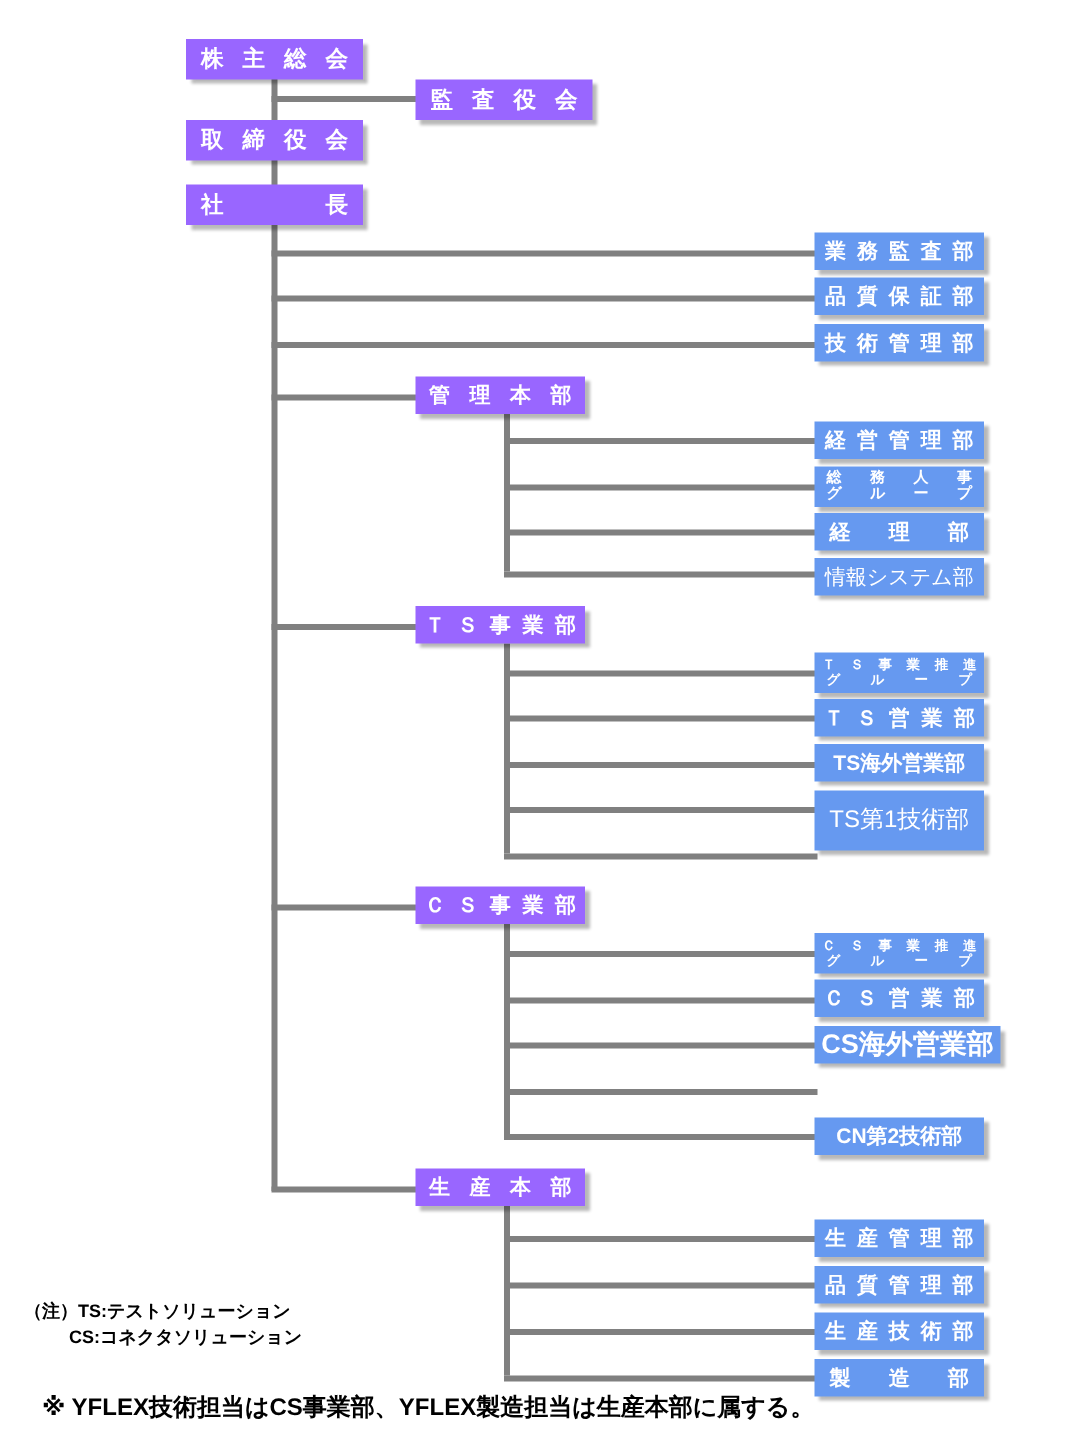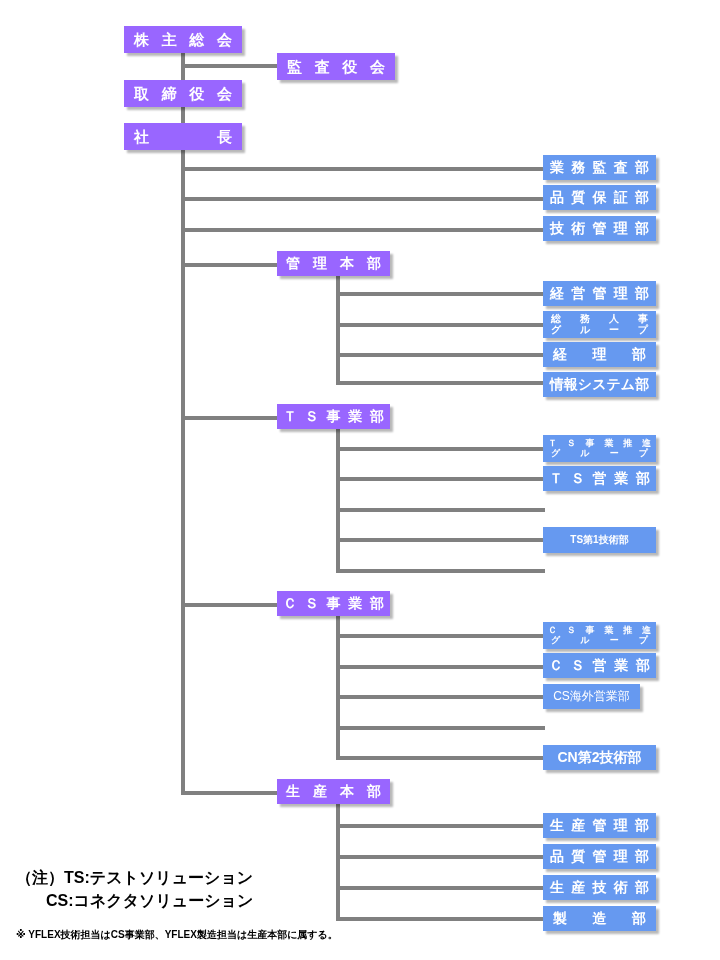--- a/index.html
+++ b/index.html
@@ -225,21 +225,21 @@
   </div>
 
   <div class="node node-blue" style="left:543px; top:342px; width:113px; height:25px; font-size:14px; font-weight:bold;">
     <span class="spread" style="padding:0 10px;">
       <span>経</span>
       <span>理</span>
       <span>部</span>
     </span>
   </div>
 
-  <div class="node node-blue" style="left:543px; top:372px; width:113px; height:25px; font-size:14px; font-weight:bold;">
+  <div class="node node-blue" style="left:543px; top:372px; width:113px; height:25px; font-size:14px; font-weight:normal;">
     <span class="label">情報システム部</span>
   </div>
 
   <div class="node node-purple" style="left:277px; top:404px; width:113px; height:25px; font-size:14px; font-weight:bold;">
     <span class="spread" style="padding:0 6px;">
       <span>Ｔ</span>
       <span>Ｓ</span>
       <span>事</span>
       <span>業</span>
       <span>部</span>
@@ -268,22 +268,25 @@
   <div class="node node-blue" style="left:543px; top:466px; width:113px; height:25px; font-size:14px; font-weight:bold;">
     <span class="spread" style="padding:0 6px;">
       <span>Ｔ</span>
       <span>Ｓ</span>
       <span>営</span>
       <span>業</span>
       <span>部</span>
     </span>
   </div>
 
-
-  <div class="node node-blue" style="left:543px; top:527px; width:113px; height:26px; font-size:10px; font-weight:bold;">
+  <div class="node node-blue" style="left:543px; top:496px; width:113px; height:25px; font-size:14px; font-weight:bold;">
+    <span class="label">TS海外営業部</span>
+  </div>
+
+  <div class="node node-blue" style="left:543px; top:527px; width:113px; height:40px; font-size:16px; font-weight:normal;">
     <span class="label">TS第1技術部</span>
   </div>
 
 
   <div class="node node-purple" style="left:277px; top:591px; width:113px; height:25px; font-size:14px; font-weight:bold;">
     <span class="spread" style="padding:0 6px;">
       <span>Ｃ</span>
       <span>Ｓ</span>
       <span>事</span>
       <span>業</span>
@@ -313,21 +316,21 @@
   <div class="node node-blue" style="left:543px; top:653px; width:113px; height:25px; font-size:14px; font-weight:bold;">
     <span class="spread" style="padding:0 6px;">
       <span>Ｃ</span>
       <span>Ｓ</span>
       <span>営</span>
       <span>業</span>
       <span>部</span>
     </span>
   </div>
 
-  <div class="node node-blue" style="left:543px; top:684px; width:97px; height:25px; font-size:12px; font-weight:normal;">
+  <div class="node node-blue" style="left:543px; top:684px; width:124px; height:25px; font-size:18px; font-weight:bold;">
     <span class="label">CS海外営業部</span>
   </div>
 
 
   <div class="node node-blue" style="left:543px; top:745px; width:113px; height:25px; font-size:14px; font-weight:bold;">
     <span class="label">CN第2技術部</span>
   </div>
 
   <div class="node node-purple" style="left:277px; top:779px; width:113px; height:25px; font-size:14px; font-weight:bold;">
     <span class="spread" style="padding:0 9px;">
@@ -369,22 +372,22 @@
   </div>
 
   <div class="node node-blue" style="left:543px; top:906px; width:113px; height:25px; font-size:14px; font-weight:bold;">
     <span class="spread" style="padding:0 10px;">
       <span>製</span>
       <span>造</span>
       <span>部</span>
     </span>
   </div>
 
-  <div class="footnote" style="left:16px; top:866px; font-size:16px; line-height:1.45;">
+  <div class="footnote" style="left:16px; top:866px; font-size:12px; line-height:1.45;">
     <span class="fn-line">（注）TS:テストソリューション</span>
     <span class="fn-line" style="padding-left:30px;text-align:right;">CS:コネクタソリューション</span>
   </div>
 
-  <div class="footnote" style="left:16px; top:928px; font-size:10px;">
+  <div class="footnote" style="left:28px; top:928px; font-size:16px;">
     <span class="fn-line">※ YFLEX技術担当はCS事業部、YFLEX製造担当は生産本部に属する。</span>
   </div>
 
 </div>
 
 </body></html>

